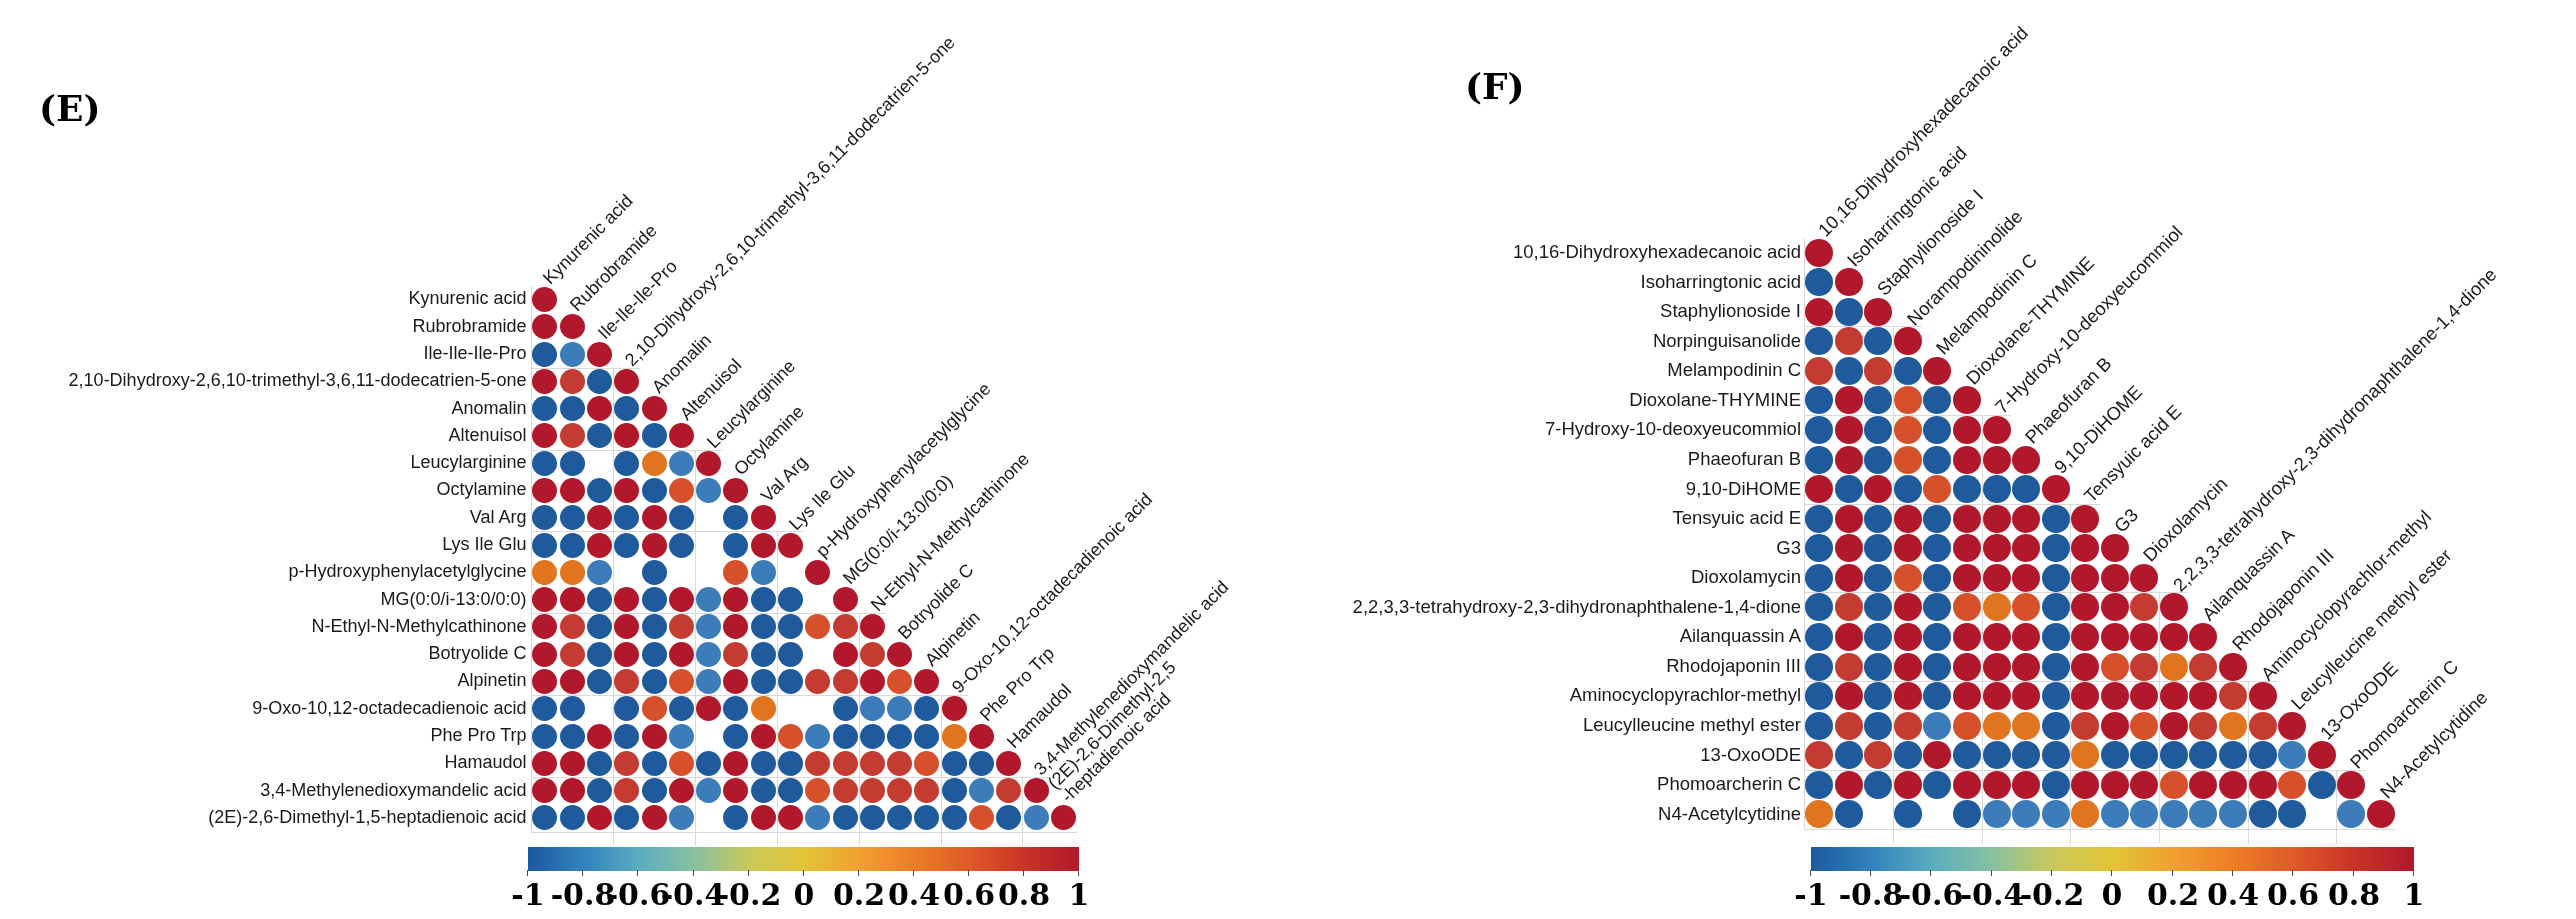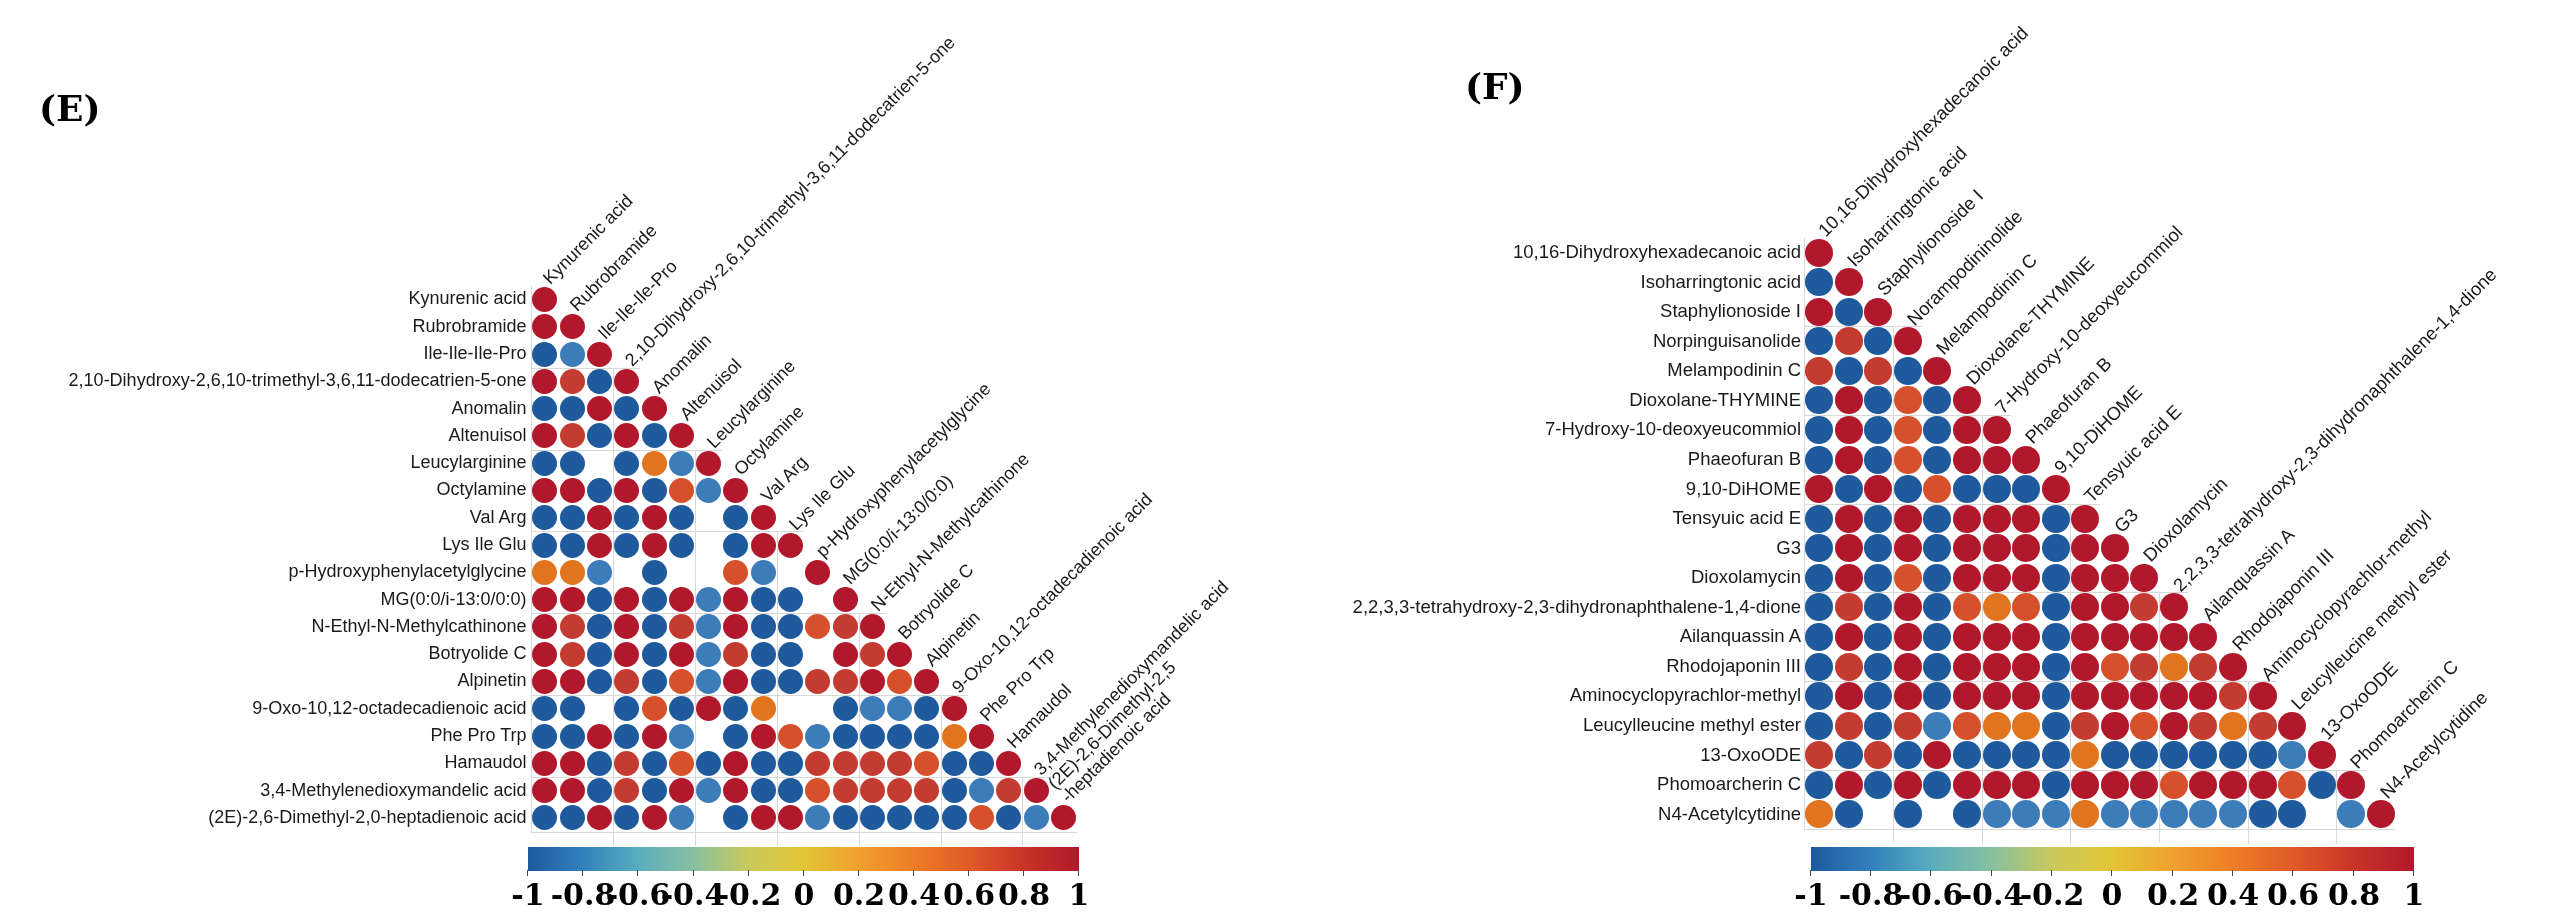--- a/index.html
+++ b/index.html
@@ -50,21 +50,21 @@
       <div class="row-label" style="left: 28.5px; top: 534px; width: 498px; font-size: 18px; line-height: 21.3px;">Lys Ile Glu</div>
       <div class="row-label" style="left: 28.5px; top: 561px; width: 498px; font-size: 18px; line-height: 21.3px;">p-Hydroxyphenylacetylglycine</div>
       <div class="row-label" style="left: 28.5px; top: 589px; width: 498px; font-size: 18px; line-height: 21.3px;">MG(0:0/i-13:0/0:0)</div>
       <div class="row-label" style="left: 28.5px; top: 616px; width: 498px; font-size: 18px; line-height: 21.3px;">N-Ethyl-N-Methylcathinone</div>
       <div class="row-label" style="left: 28.5px; top: 643px; width: 498px; font-size: 18px; line-height: 21.3px;">Botryolide C</div>
       <div class="row-label" style="left: 28.5px; top: 670px; width: 498px; font-size: 18px; line-height: 21.3px;">Alpinetin</div>
       <div class="row-label" style="left: 28.5px; top: 698px; width: 498px; font-size: 18px; line-height: 21.3px;">9-Oxo-10,12-octadecadienoic acid</div>
       <div class="row-label" style="left: 28.5px; top: 725px; width: 498px; font-size: 18px; line-height: 21.3px;">Phe Pro Trp</div>
       <div class="row-label" style="left: 28.5px; top: 752px; width: 498px; font-size: 18px; line-height: 21.3px;">Hamaudol</div>
       <div class="row-label" style="left: 28.5px; top: 780px; width: 498px; font-size: 18px; line-height: 21.3px;">3,4-Methylenedioxymandelic acid</div>
-      <div class="row-label" style="left: 28.5px; top: 807px; width: 498px; font-size: 18px; line-height: 21.3px;">(2E)-2,6-Dimethyl-2,0-heptadienoic acid</div>
+      <div class="row-label" style="left: 28.5px; top: 807px; width: 498px; font-size: 18px; line-height: 21.3px;">(2E)-2,6-Dimethyl-1,5-heptadienoic acid</div>
       <div class="diag-label" style="left: 553px; top: 288px; font-size: 18px;">Kynurenic acid</div>
       <div class="diag-label" style="left: 580px; top: 315px; font-size: 18px;">Rubrobramide</div>
       <div class="diag-label" style="left: 608px; top: 343px; font-size: 18px;">Ile-Ile-Ile-Pro</div>
       <div class="diag-label" style="left: 635px; top: 370px; font-size: 18px;">2,10-Dihydroxy-2,6,10-trimethyl-3,6,11-dodecatrien-5-one</div>
       <div class="diag-label" style="left: 662px; top: 397px; font-size: 18px;">Anomalin</div>
       <div class="diag-label" style="left: 690px; top: 424px; font-size: 18px;">Altenuisol</div>
       <div class="diag-label" style="left: 717px; top: 452px; font-size: 18px;">Leucylarginine</div>
       <div class="diag-label" style="left: 744px; top: 479px; font-size: 18px;">Octylamine</div>
       <div class="diag-label" style="left: 771px; top: 506px; font-size: 18px;">Val Arg</div>
       <div class="diag-label" style="left: 799px; top: 534px; font-size: 18px;">Lys Ile Glu</div>

